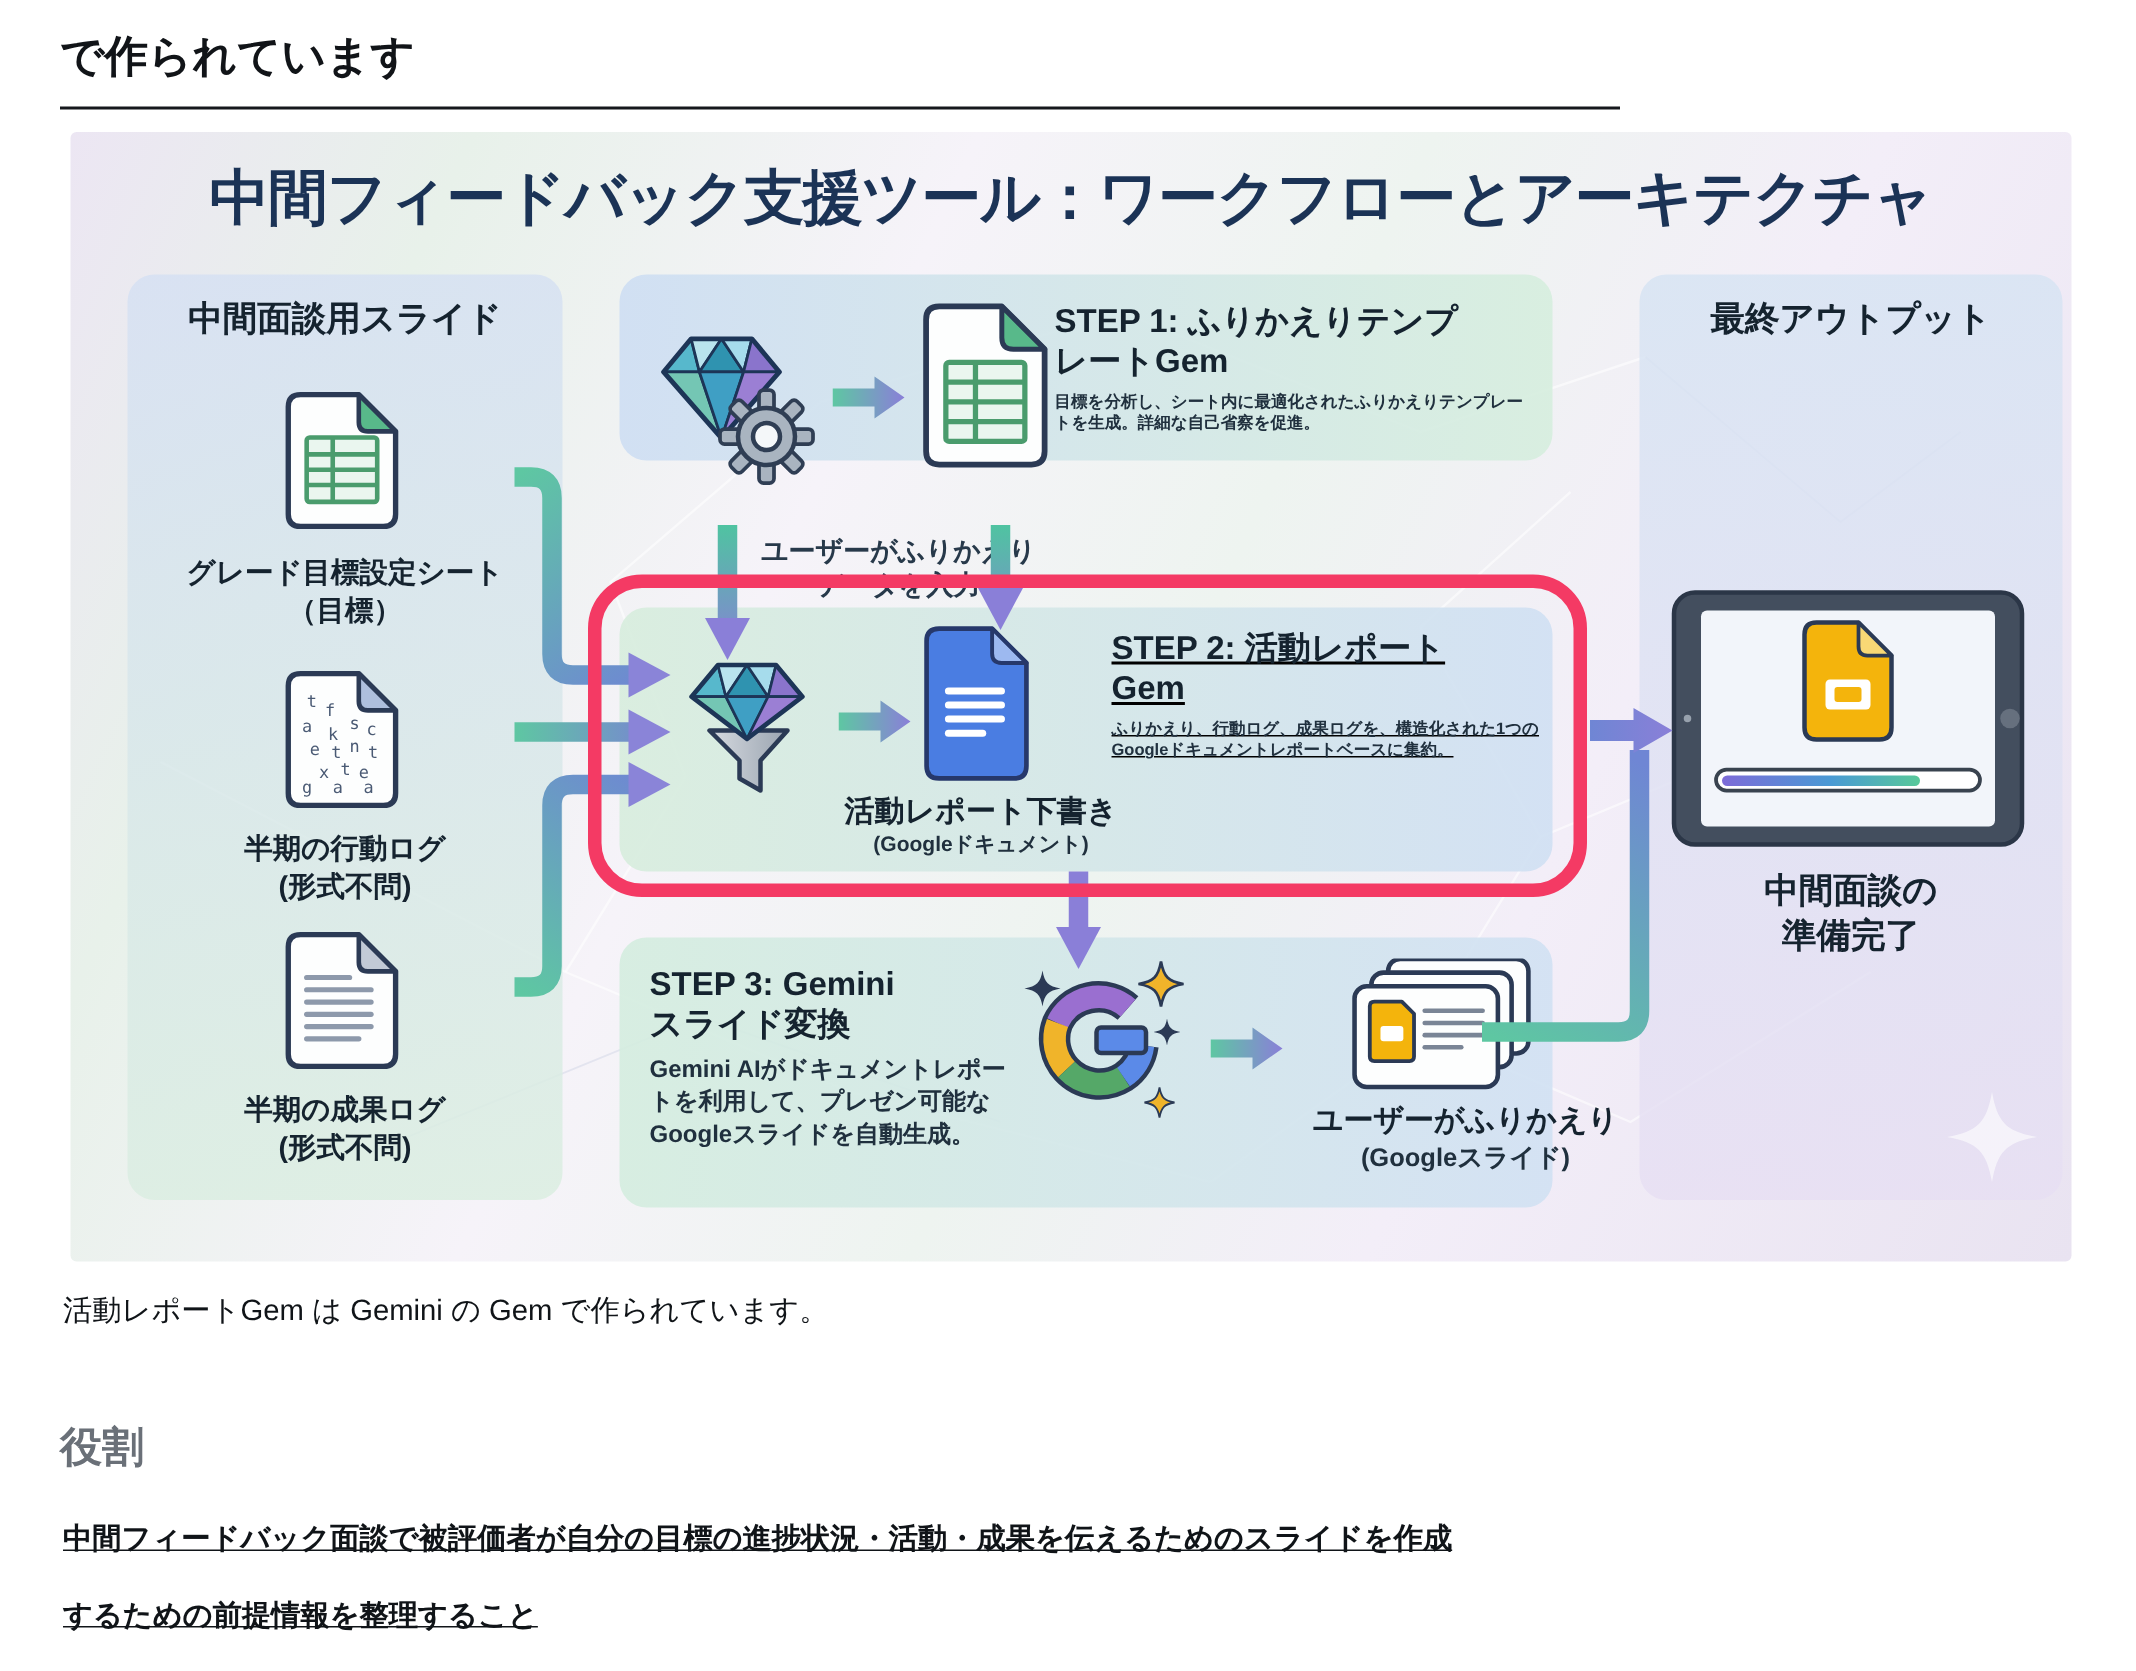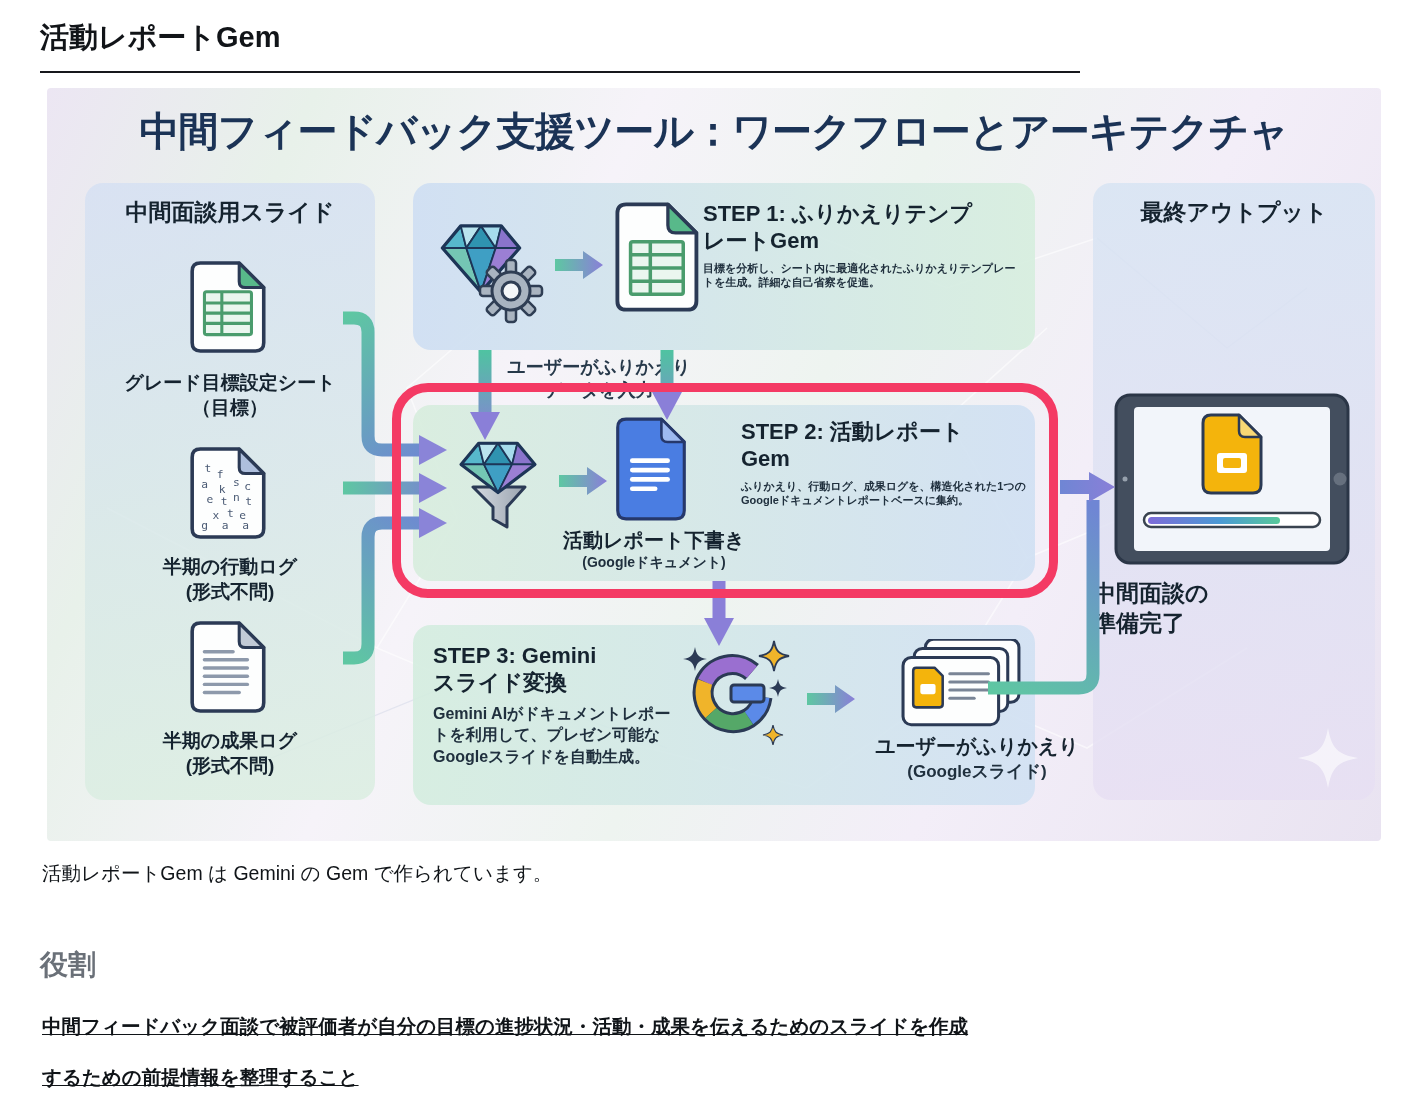--- a/index.html
+++ b/index.html
@@ -15,21 +15,21 @@
     background:linear-gradient(115deg,#ece6f3 0%,#e8f1ea 16%,#f6f3f9 36%,#eef4f0 54%,#f3eef8 72%,#e9e3f1 100%);
     overflow:hidden; }
   .diagram-title { position:absolute; left:0; top:16px; width:100%; text-align:center;
     font-size:40px; font-weight:800; color:#1b3356; letter-spacing:-1px; }
 
   .panel { position:absolute; border-radius:18px; }
   .panel-left  { left:38px;  top:95px; width:290px; height:617px;
     background:linear-gradient(175deg,rgba(213,224,243,.82),rgba(219,238,225,.85)); }
   .panel-right { left:1046px; top:95px; width:282px; height:617px;
     background:linear-gradient(180deg,rgba(215,228,243,.85),rgba(231,223,243,.82)); }
-  .panel-step1 { left:366px; top:95px;  width:622px; height:167px;
+  .panel-step1 { left:366px; top:95px;  width:622px; height:124px;
     background:linear-gradient(90deg,rgba(206,222,243,.9),rgba(214,238,222,.9)); }
   .panel-step2 { left:366px; top:317px; width:622px; height:176px;
     background:linear-gradient(90deg,rgba(215,237,221,.9),rgba(208,224,243,.9)); }
   .panel-step3 { left:366px; top:537px; width:622px; height:180px;
     background:linear-gradient(90deg,rgba(212,237,223,.9),rgba(209,225,243,.9)); }
 
   .panel-header { position:absolute; top:14px; left:0; width:100%; text-align:center;
     font-size:23px; font-weight:bold; color:#15232f; }
 
   .abs { position:absolute; }
@@ -43,37 +43,37 @@
 
   .net-layer, .connector-layer { position:absolute; left:0; top:0; width:1334px; height:753px; }
   .net-layer { z-index:1; }
   .connector-layer { z-index:20; pointer-events:none; }
   .panel, .mid-label { z-index:10; }
   .highlight-box { position:absolute; left:345px; top:295px; width:666px; height:215px;
     border:9px solid #F43A64; border-radius:36px; z-index:40; }
 
   .icon { position:absolute; }
 
-  .out-label { position:absolute; top:396px; left:0; width:100%; 
+  .out-label { position:absolute; top:396px; left:0; width:100%; text-align:center;
     font-size:23px; font-weight:bold; color:#15232f; line-height:1.3; }
   .sparkle-corner { position:absolute; left:205px; top:545px; opacity:.6; }
 
   
   .note-text { position:absolute; left:42px; top:860px; font-size:19.5px; color:#101418; }
   .section-heading { position:absolute; left:40px; top:946px; font-size:28px; font-weight:bold; color:#6a7078; }
   .section-body { position:absolute; left:42px; top:1012px; width:1140px; font-size:19.5px;
     font-weight:bold; color:#101418;text-decoration:underline; }
   .section-body .line { display:block; line-height:28px; margin-bottom:23px; }
 </style>
 </head>
 <body>
 
 <div class="page">
 
-  <div class="page-title">活動レポートGem</div>
+  <div class="page-title">で作られています</div>
   <div class="title-rule"></div>
 
   <div class="diagram">
 
     <svg class="net-layer" viewBox="0 0 1334 753">
       <g stroke="rgba(255,255,255,0.55)" stroke-width="1.6" fill="none">
         <path d="M60,420 L330,560 L520,640 L760,700"></path>
         <path d="M330,560 L410,430 L360,300 L500,180"></path>
         <path d="M760,700 L900,600 L1040,660 L1200,560"></path>
         <path d="M900,600 L980,470 L1100,420"></path>
@@ -247,21 +247,21 @@
           <line x1="16" y1="42" x2="50" y2="42"></line>
           <line x1="16" y1="51" x2="50" y2="51"></line>
           <line x1="16" y1="60" x2="50" y2="60"></line>
           <line x1="16" y1="69" x2="38" y2="69"></line>
         </g>
       </svg>
       <div class="abs" style="left:96px; top:122px; width:290px; text-align:center;">
         <div style="font-size:20px; font-weight:bold; color:#15232f;">活動レポート下書き</div>
         <div style="font-size:14px; font-weight:600; color:#20303e;">(Googleドキュメント)</div>
       </div>
-      <div class="abs" style="left:328px; top:14px; width:286px;">
+      <div class="abs" style="left:328px; top:14px; width:286px;text-decoration:underline;">
         <div class="step-title">
           <span>STEP 2: 活動レポート</span><br>
           <span>Gem</span>
         </div>
         <div class="step-desc">ふりかえり、行動ログ、成果ログを、構造化された1つのGoogleドキュメントレポートベースに集約。</div>
       </div>
     </div>
 
     <div class="panel panel-step3">
       <div class="abs" style="left:20px; top:18px; width:252px;">

